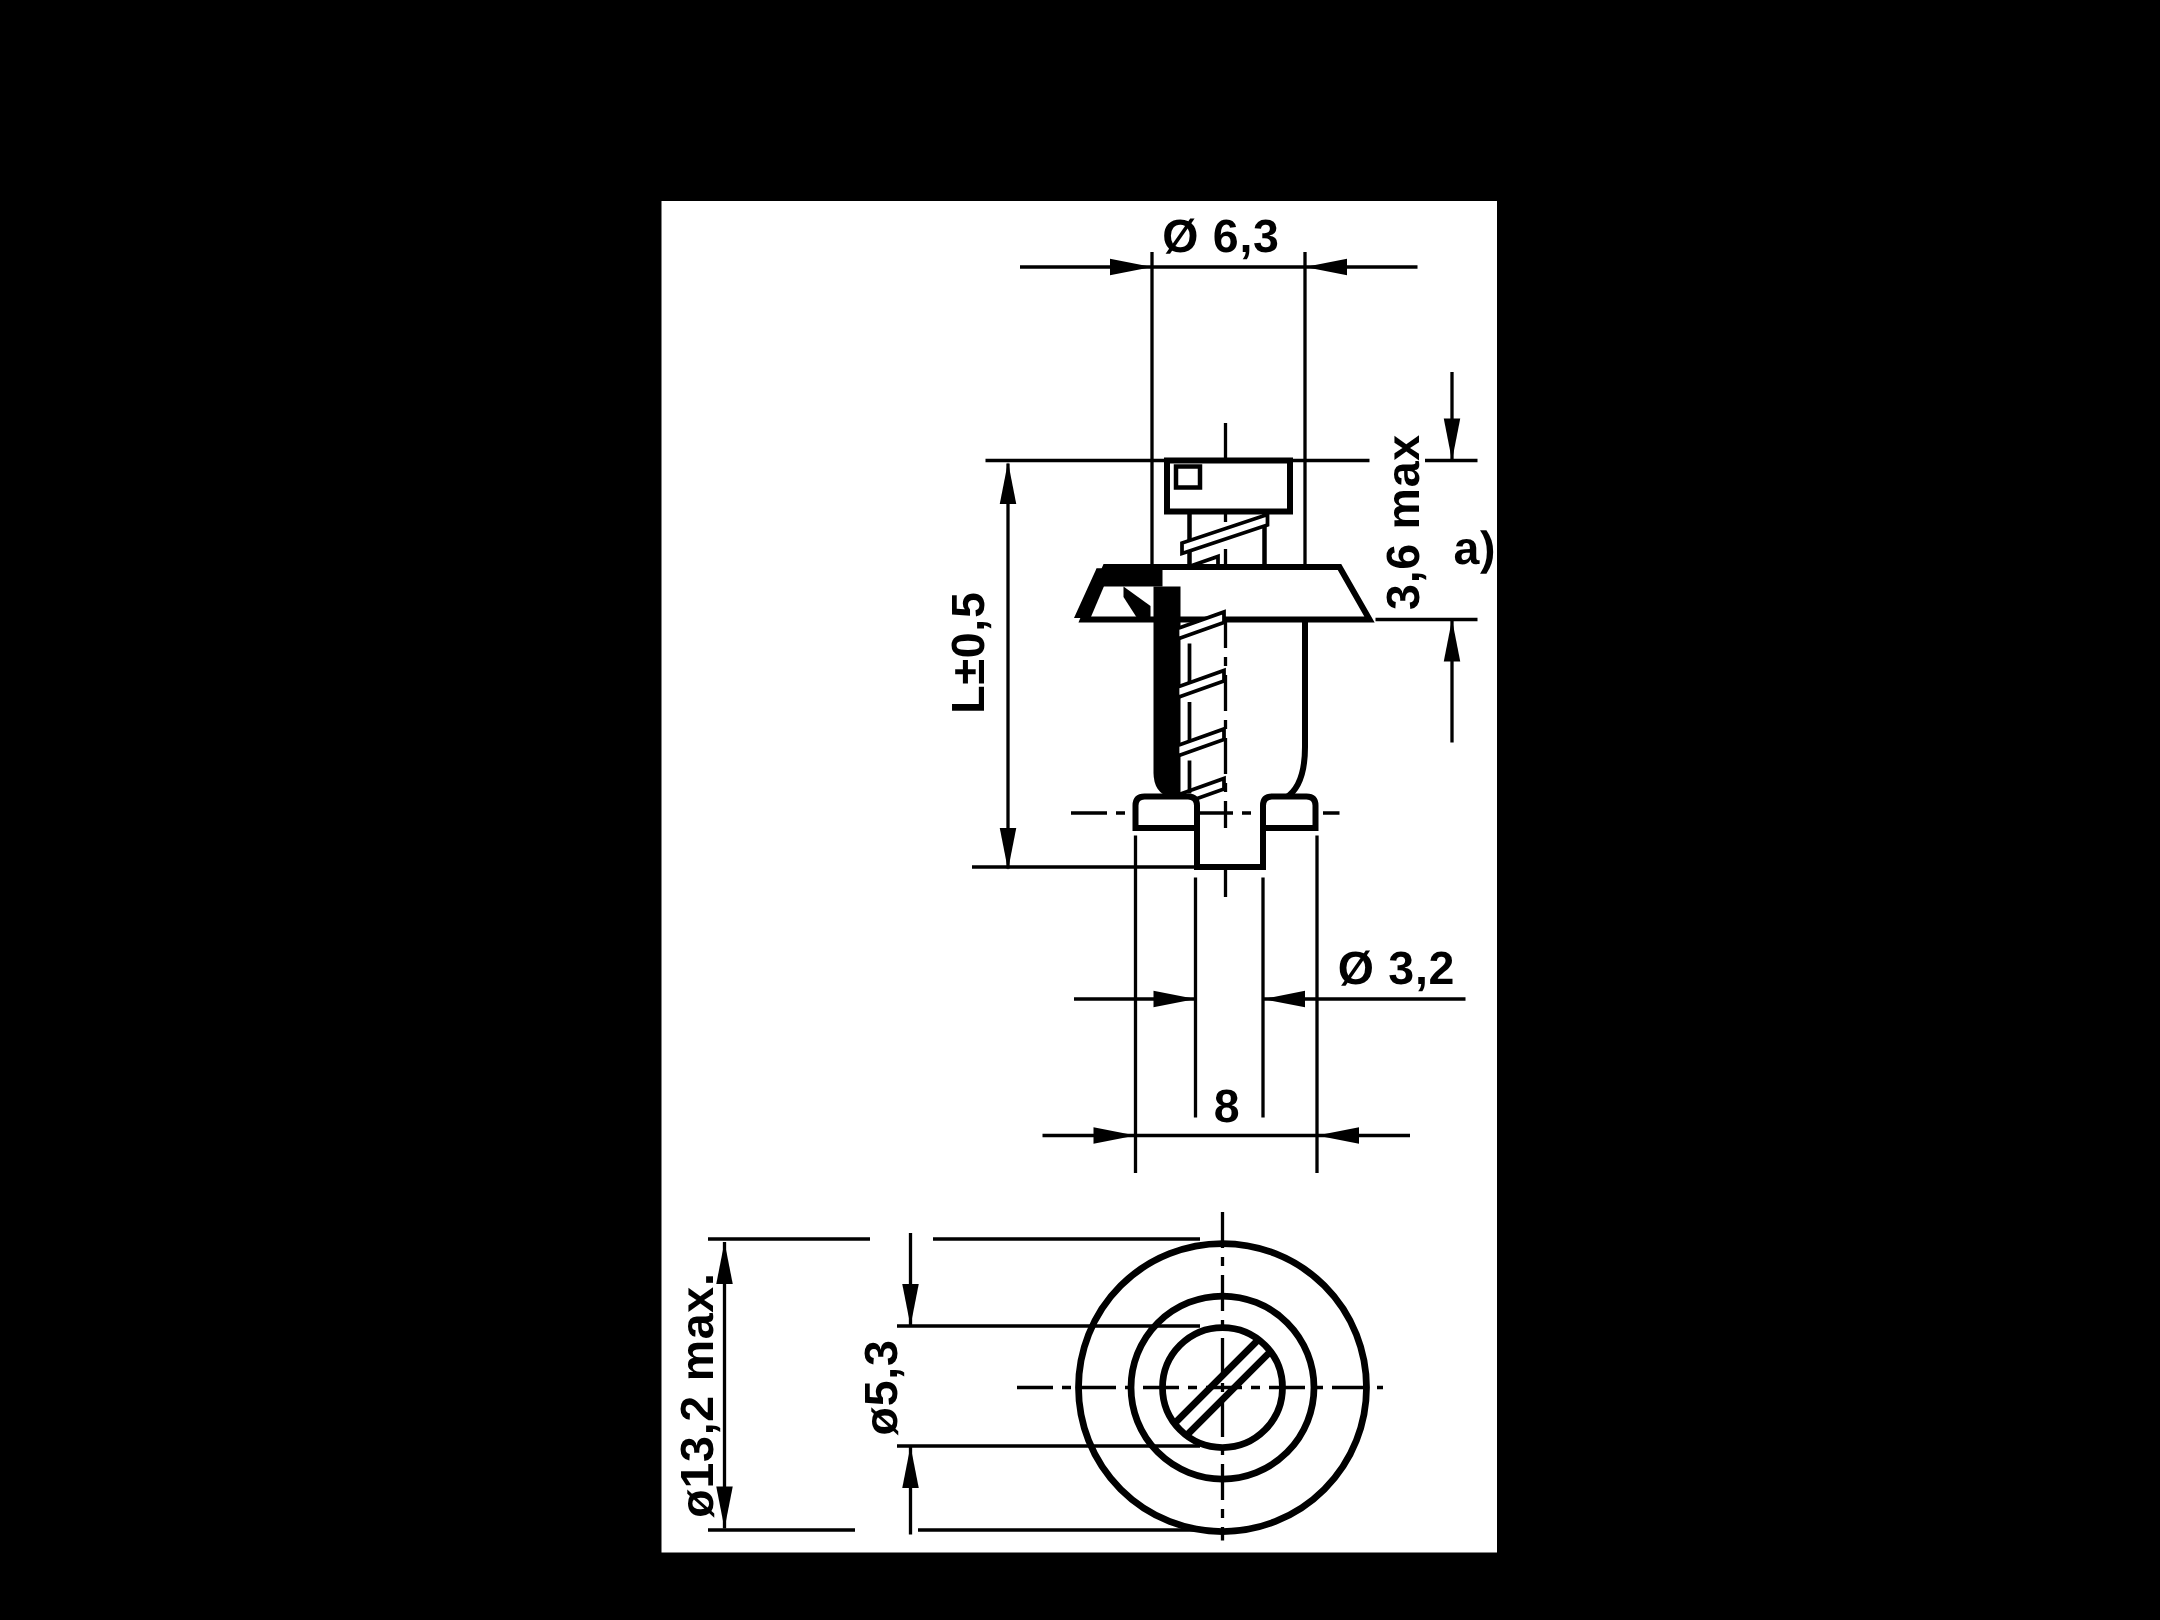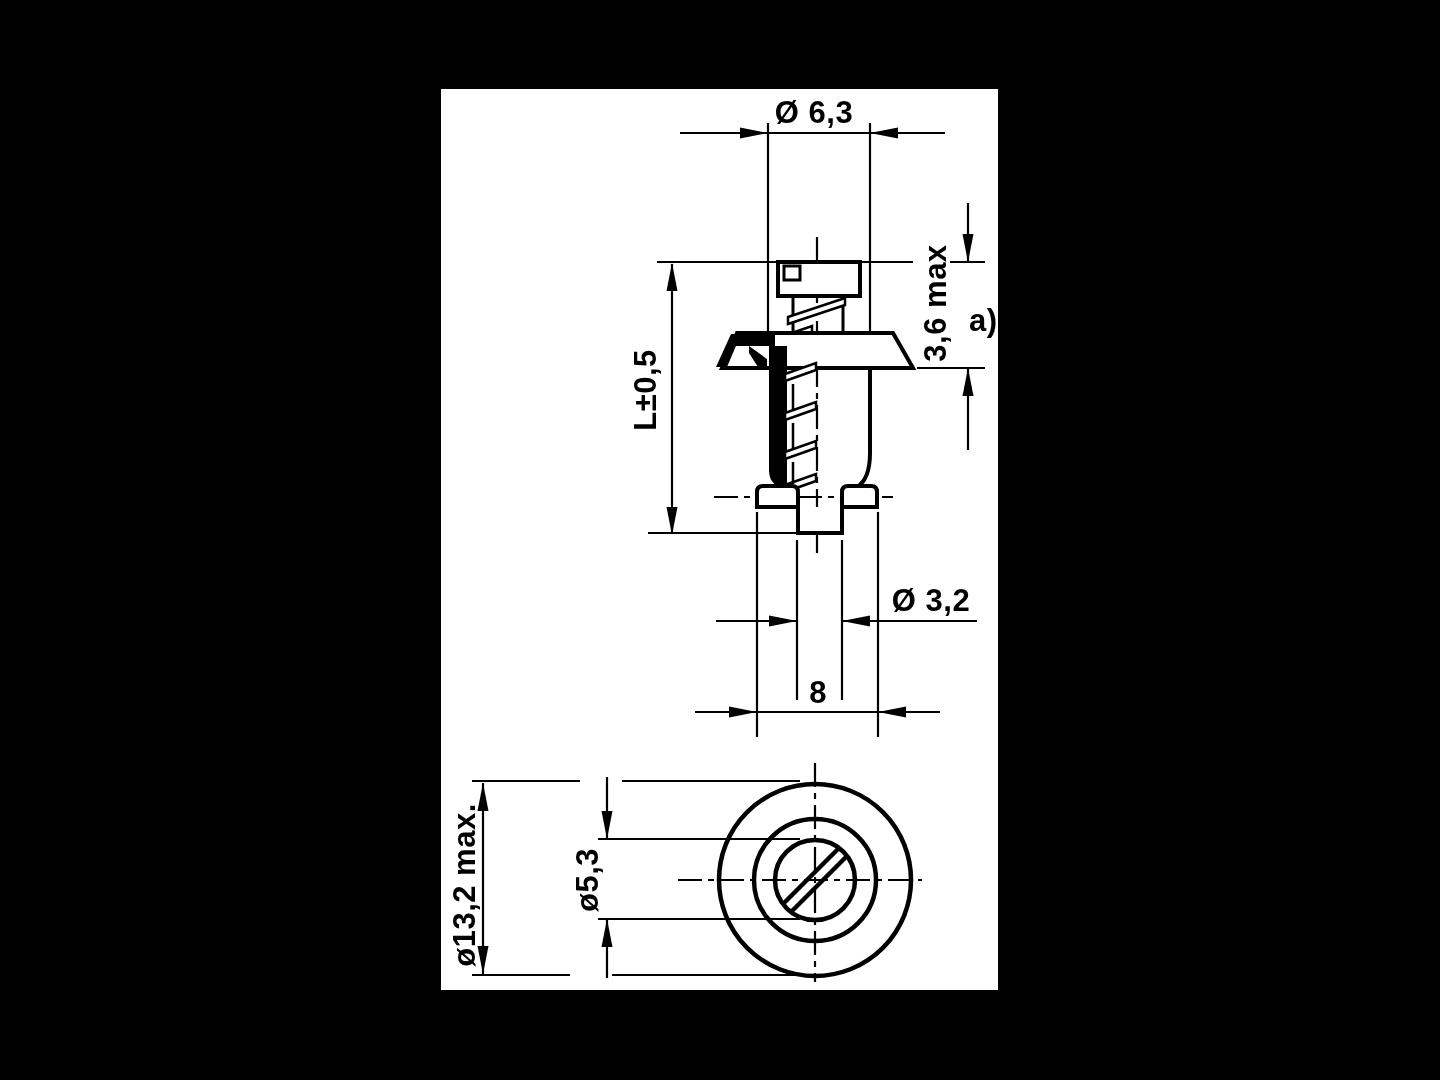--- a/index.html
+++ b/index.html
@@ -1,17 +1,17 @@
 <!DOCTYPE html>
 <html style="--ink: #000000; --paper: #ffffff; --backdrop: #000000;"><head>
 <meta charset="utf-8">
 <style>
   html,body{margin:0;padding:0;background:#000;width:1440px;height:1080px;overflow:hidden;}
   .stage{position:relative;width:1440px;height:944px;background:var(--backdrop,#000);
-         font-family:"Liberation Sans", sans-serif;}
+         font-family:"Liberation Sans", sans-serif;margin-top:45px;}
   svg{position:absolute;left:0;top:0;}
   .ink{stroke:var(--ink,#000);fill:none;}
   .w4{stroke-width:4;}
   .w45{stroke-width:4.5;}
   .w3{stroke-width:3;}
   .w25{stroke-width:2.5;}
   .thin{stroke-width:2.2;}
   .fillwhite{fill:var(--paper,#fff);}
   .solid{fill:var(--ink,#000);stroke:none;}
   .cl{stroke-dasharray:24 6 6 6;}

